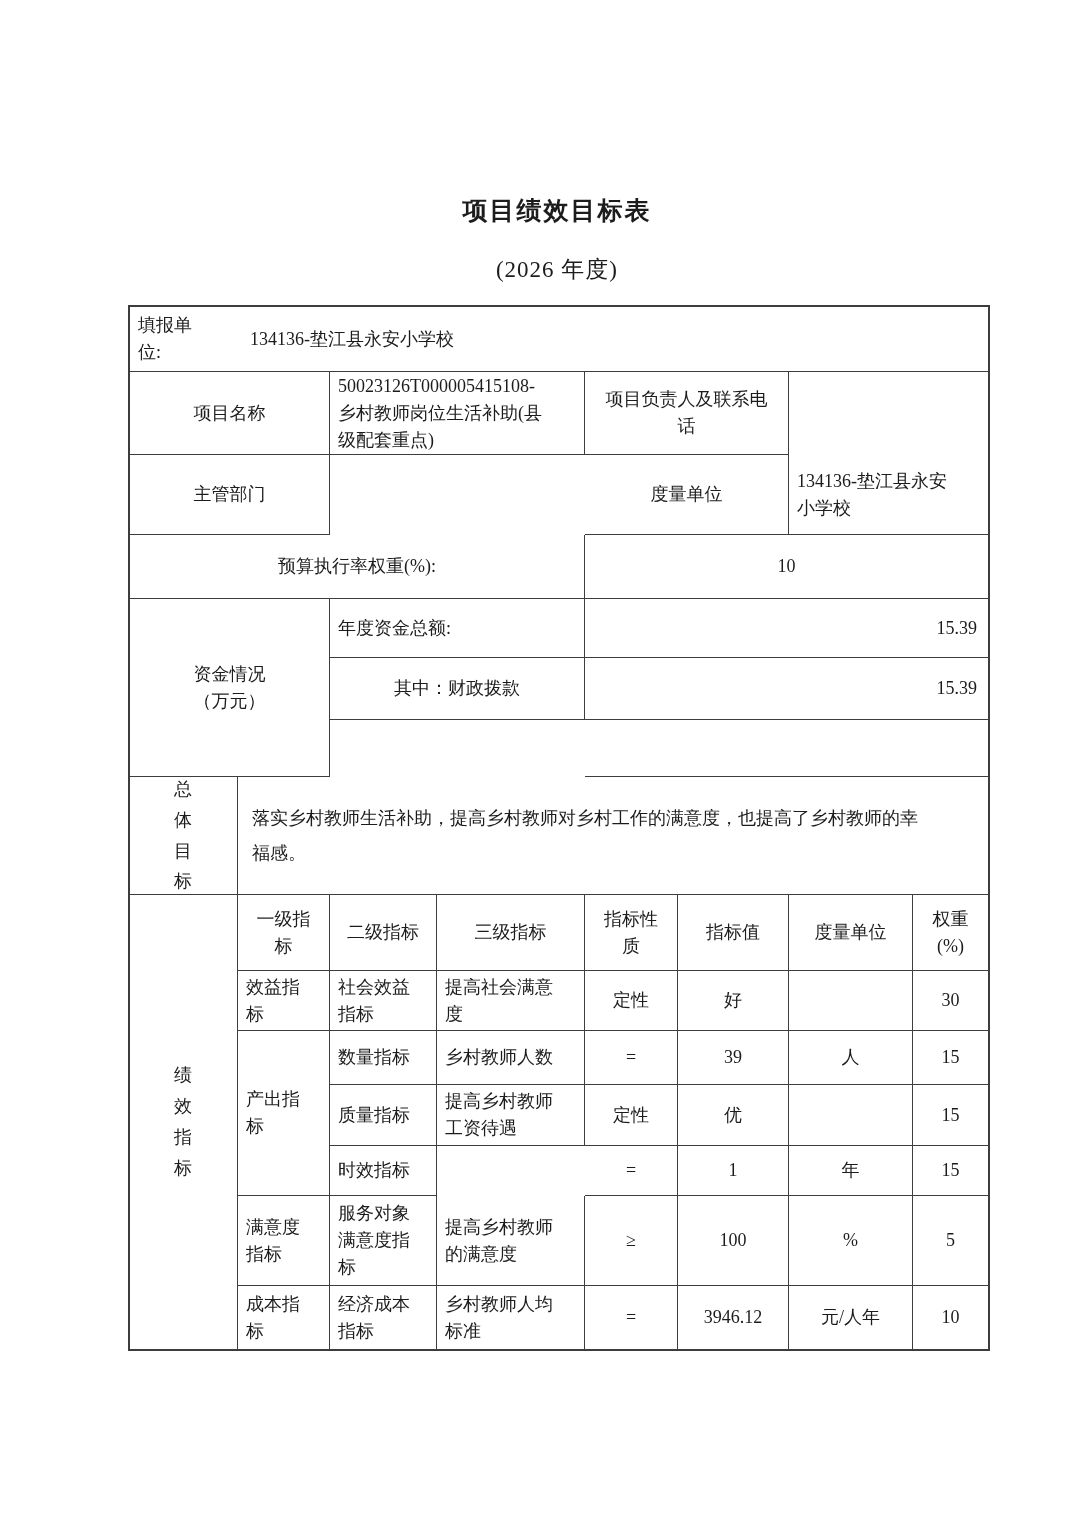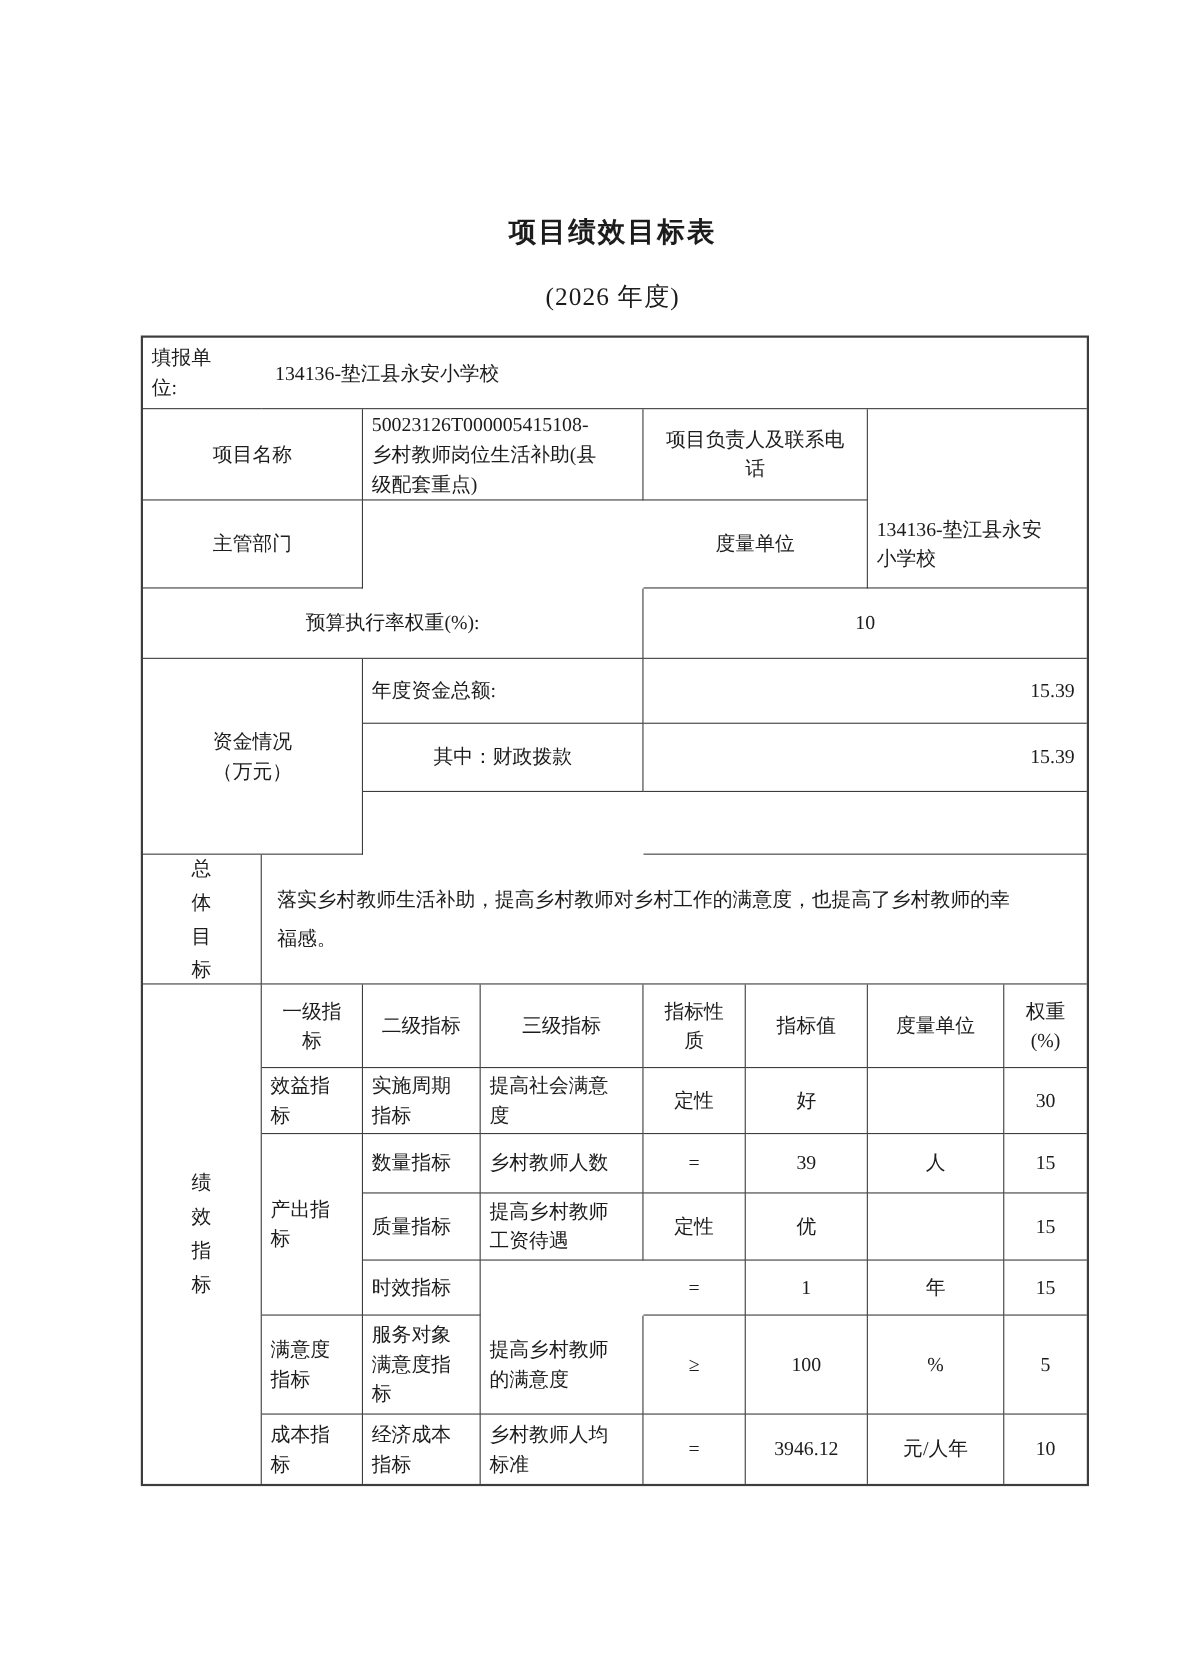--- a/index.html
+++ b/index.html
@@ -121,21 +121,21 @@
     <div class="cell" style="grid-area:9/3/10/4">二级指标</div>
     <div class="cell" style="grid-area:9/5/10/6">指标性
 质</div>
     <div class="cell" style="grid-area:9/6/10/7">指标值</div>
     <div class="cell" style="grid-area:9/7/10/8">度量单位</div>
     <div class="cell no-br" style="grid-area:9/8/10/9">权重
 (%)</div>
 
     <div class="cell left" style="grid-area:10/2/11/3">效益指
 标</div>
-    <div class="cell left" style="grid-area:10/3/11/4">实施周期
+    <div class="cell left" style="grid-area:10/3/11/4">社会效益
 指标</div>
     <div class="cell left" style="grid-area:10/4/11/5">提高社会满意
 度</div>
     <div class="cell" style="grid-area:10/5/11/6">定性</div>
     <div class="cell" style="grid-area:10/6/11/7">好</div>
     <div class="cell" style="grid-area:10/7/11/8"></div>
     <div class="cell no-br" style="grid-area:10/8/11/9">30</div>
 
     <div class="cell left" style="grid-area:11/2/14/3">产出指
 标</div>

